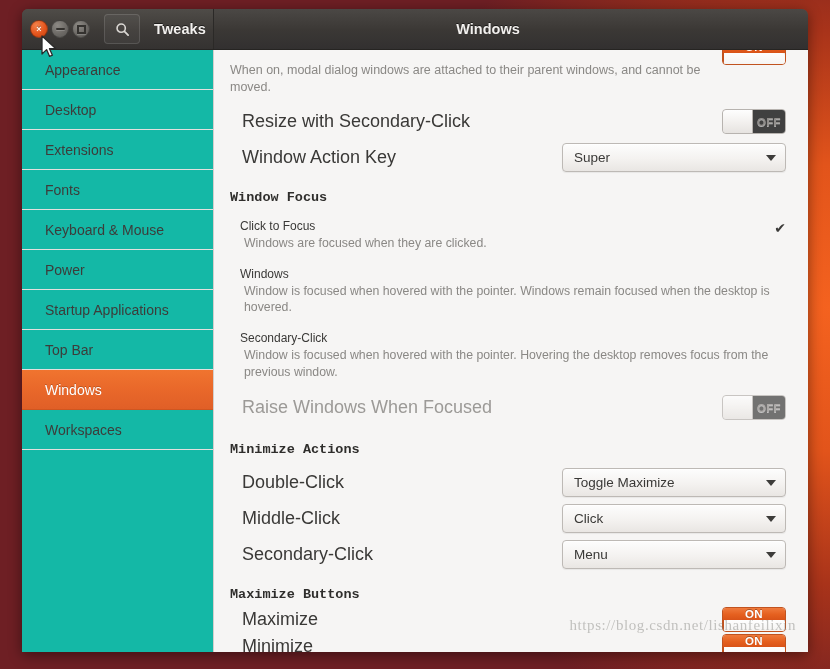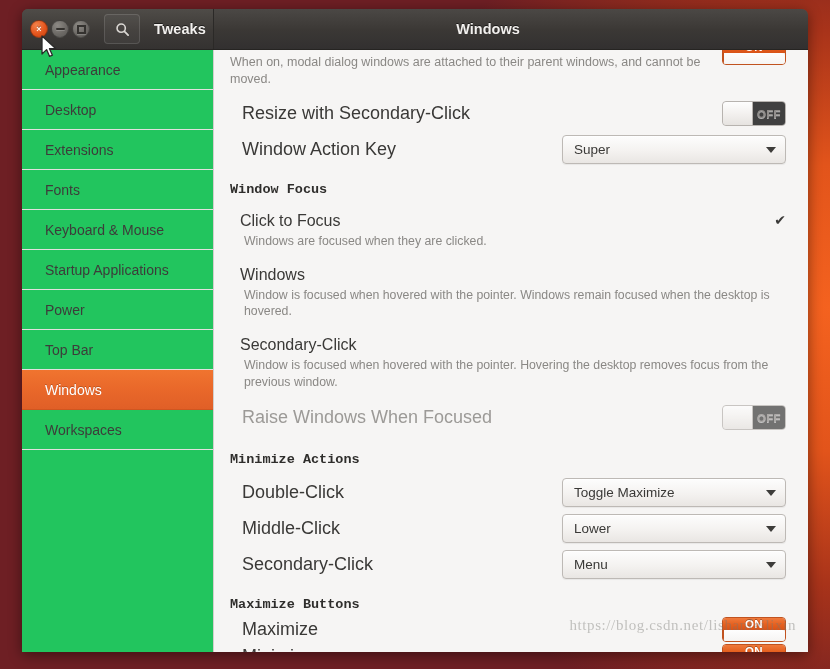--- a/index.html
+++ b/index.html
@@ -120,21 +120,21 @@
     padding-right: 46px;
   }
 
   
   #body { flex: 1; display: flex; min-height: 0; background: #f6f5f4; }
 
   
   #sidebar {
     width: 192px;
     flex: 0 0 192px;
-    background: #22c55e;
+    background: #14b8a6;
     border-right: 1px solid #d2cfcc;
     overflow: hidden;
   }
   .side-item {
     height: 40px;
     display: flex;
     align-items: center;
     padding-left: 23px;
     font-size: 14px;
     color: #3d3c3a;
@@ -165,34 +165,35 @@
   }
   .row-label { font-size: 18px; color: #3a3937; margin-left: 12px; }
   .row-label.dim { color: #9c9a97; }
 
   .desc {
     font-size: 12.5px;
     color: #8a8885;
     line-height: 1.35;
     max-width: 545px;
     padding-top: 2px;
+    margin-top: 8px;
   }
 
   .section-head {
     font-size: 13.5px;
     font-weight: bold;
     color: #2f2e2c;
     padding: 14px 2px 8px 2px;
     font-family: Liberation Mono, monospace;
   }
 
   
   .focus-opt { display: flex; align-items: flex-start; padding: 4px 2px 10px 12px; }
   .focus-opt .txt { flex: 1; }
-  .focus-title { font-size: 16px; color: #3a3937; line-height: 1.5; }
+  .focus-title { font-size: 12px; color: #3a3937; line-height: 1.5; }
   .focus-sub {
     font-size: 12.3px;
     color: #8a8885;
     line-height: 1.32;
     max-width: 540px;
     padding-left: 4px;
   }
   .check { color: #3b3a38; font-size: 14px; padding-left: 10px; padding-top: 3px; }
 
   
@@ -306,24 +307,24 @@
         <div class="side-item">
           <span>Extensions</span>
           </div>
         <div class="side-item">
           <span>Fonts</span>
           </div>
         <div class="side-item">
           <span>Keyboard &amp; Mouse</span>
           </div>
         <div class="side-item">
+          <span>Power</span>
+          </div>
+        <div class="side-item">
           <span>Startup Applications</span>
-          </div>
-        <div class="side-item">
-          <span>Power</span>
           </div>
         <div class="side-item">
           <span>Top Bar</span>
           </div>
         <div class="side-item active">
           <span>Windows</span>
           </div>
         <div class="side-item">
           <span>Workspaces</span>
           </div>
@@ -395,21 +396,21 @@
           <div class="row-label">Double-Click</div>
           <div class="dropdown">
             <span class="val">Toggle Maximize</span>
             <span class="arrow"></span>
           </div>
         </div>
 
         <div class="row">
           <div class="row-label">Middle-Click</div>
           <div class="dropdown">
-            <span class="val">Lower</span>
+            <span class="val">Click</span>
             <span class="arrow"></span>
           </div>
         </div>
 
         <div class="row">
           <div class="row-label">Secondary-Click</div>
           <div class="dropdown">
             <span class="val">Menu</span>
             <span class="arrow"></span>
           </div>

